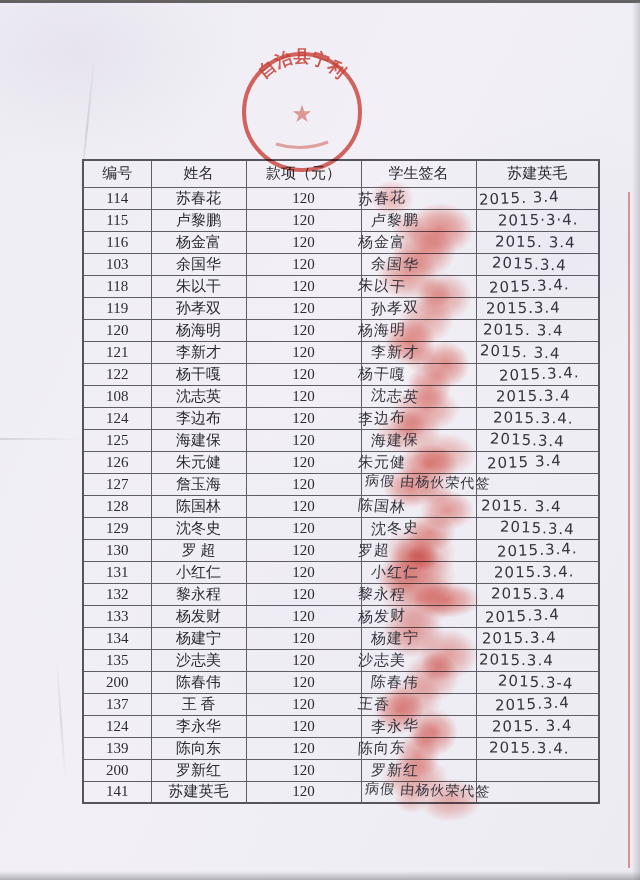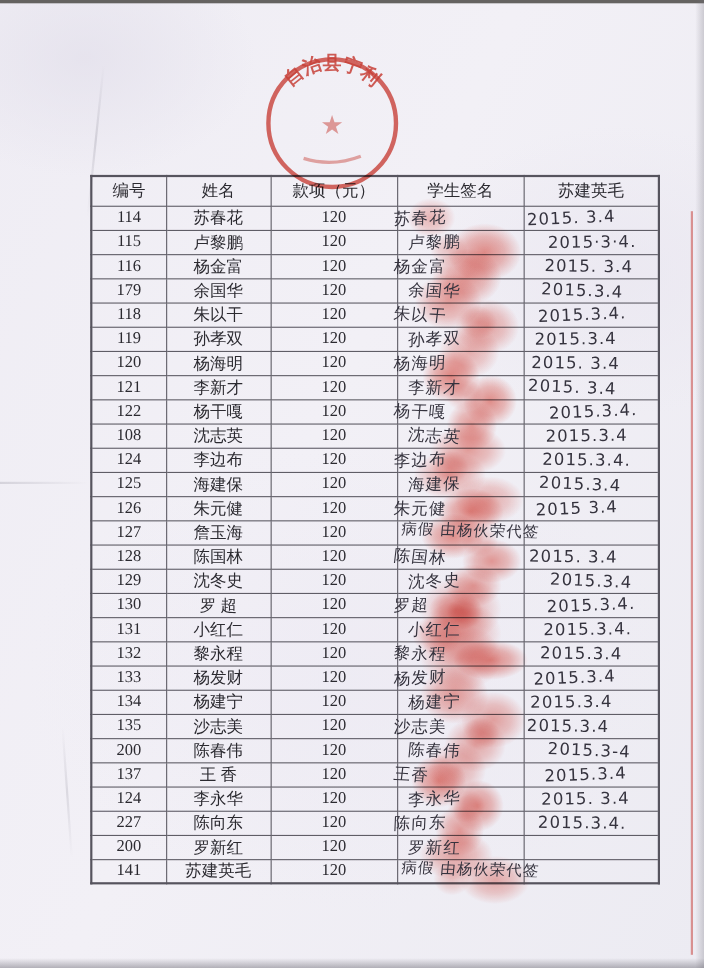--- a/index.html
+++ b/index.html
@@ -108,21 +108,21 @@
             <td class="date-cell"><span class="hw" style="transform: rotate(-0.8deg); margin-left: 21px;">2015·3·4.</span></td>
           </tr>
           <tr>
             <td>116</td>
             <td>杨金富</td>
             <td>120</td>
             <td class="sig-cell"><div class="blob" style="width: 64px; height: 52px; left: 30px; top: -6px; opacity: 0.68;"></div><span class="hw" style="transform: rotate(0deg) skewX(-4deg); margin-left: -4px;">杨金富</span></td>
             <td class="date-cell"><span class="hw" style="transform: rotate(0.8deg); margin-left: 18px;">2015. 3.4</span></td>
           </tr>
           <tr>
-            <td>179</td>
+            <td>103</td>
             <td>余国华</td>
             <td>120</td>
             <td class="sig-cell"><div class="blob" style="width: 61px; height: 51px; left: 15px; top: -5px; opacity: 0.62;"></div><span class="hw" style="transform: rotate(1.4deg) skewX(-4deg); margin-left: 9px;">余国华</span></td>
             <td class="date-cell"><span class="hw" style="transform: rotate(2.4deg); margin-left: 15px;">2015.3.4</span></td>
           </tr>
           <tr>
             <td>118</td>
             <td>朱以干</td>
             <td>120</td>
             <td class="sig-cell"><div class="blob" style="width: 58px; height: 50px; left: 52px; top: -4px; opacity: 0.56;"></div><div class="blob" style="width: 34px; height: 30px; left: 56px; top: 2px; opacity: 0.35;"></div><span class="hw" style="transform: rotate(2.8deg) skewX(-4deg); margin-left: -4px;">朱以干</span></td>
@@ -266,21 +266,21 @@
             <td class="date-cell"><span class="hw" style="transform: rotate(-2.4deg); margin-left: 18px;">2015.3.4</span></td>
           </tr>
           <tr>
             <td>124</td>
             <td>李永华</td>
             <td>120</td>
             <td class="sig-cell"><div class="blob" style="width: 47px; height: 47px; left: 49px; top: -7px; opacity: 0.7;"></div><div class="blob" style="width: 34px; height: 30px; left: 45px; top: 2px; opacity: 0.35;"></div><span class="hw" style="transform: rotate(-2.8deg) skewX(-4deg); margin-left: 9px;">李永华</span></td>
             <td class="date-cell"><span class="hw" style="transform: rotate(-0.8deg); margin-left: 15px;">2015. 3.4</span></td>
           </tr>
           <tr>
-            <td>227</td>
+            <td>139</td>
             <td>陈向东</td>
             <td>120</td>
             <td class="sig-cell"><div class="blob" style="width: 44px; height: 46px; left: 34px; top: -6px; opacity: 0.64;"></div><span class="hw" style="transform: rotate(-1.4deg) skewX(-4deg); margin-left: -4px;">陈向东</span></td>
             <td class="date-cell"><span class="hw" style="transform: rotate(0.8deg); margin-left: 12px;">2015.3.4.</span></td>
           </tr>
           <tr>
             <td>200</td>
             <td>罗新红</td>
             <td>120</td>
             <td class="sig-cell"><div class="blob" style="width: 67px; height: 45px; left: 19px; top: -5px; opacity: 0.58;"></div><span class="hw" style="transform: rotate(0deg) skewX(-4deg); margin-left: 9px;">罗新红</span></td>

